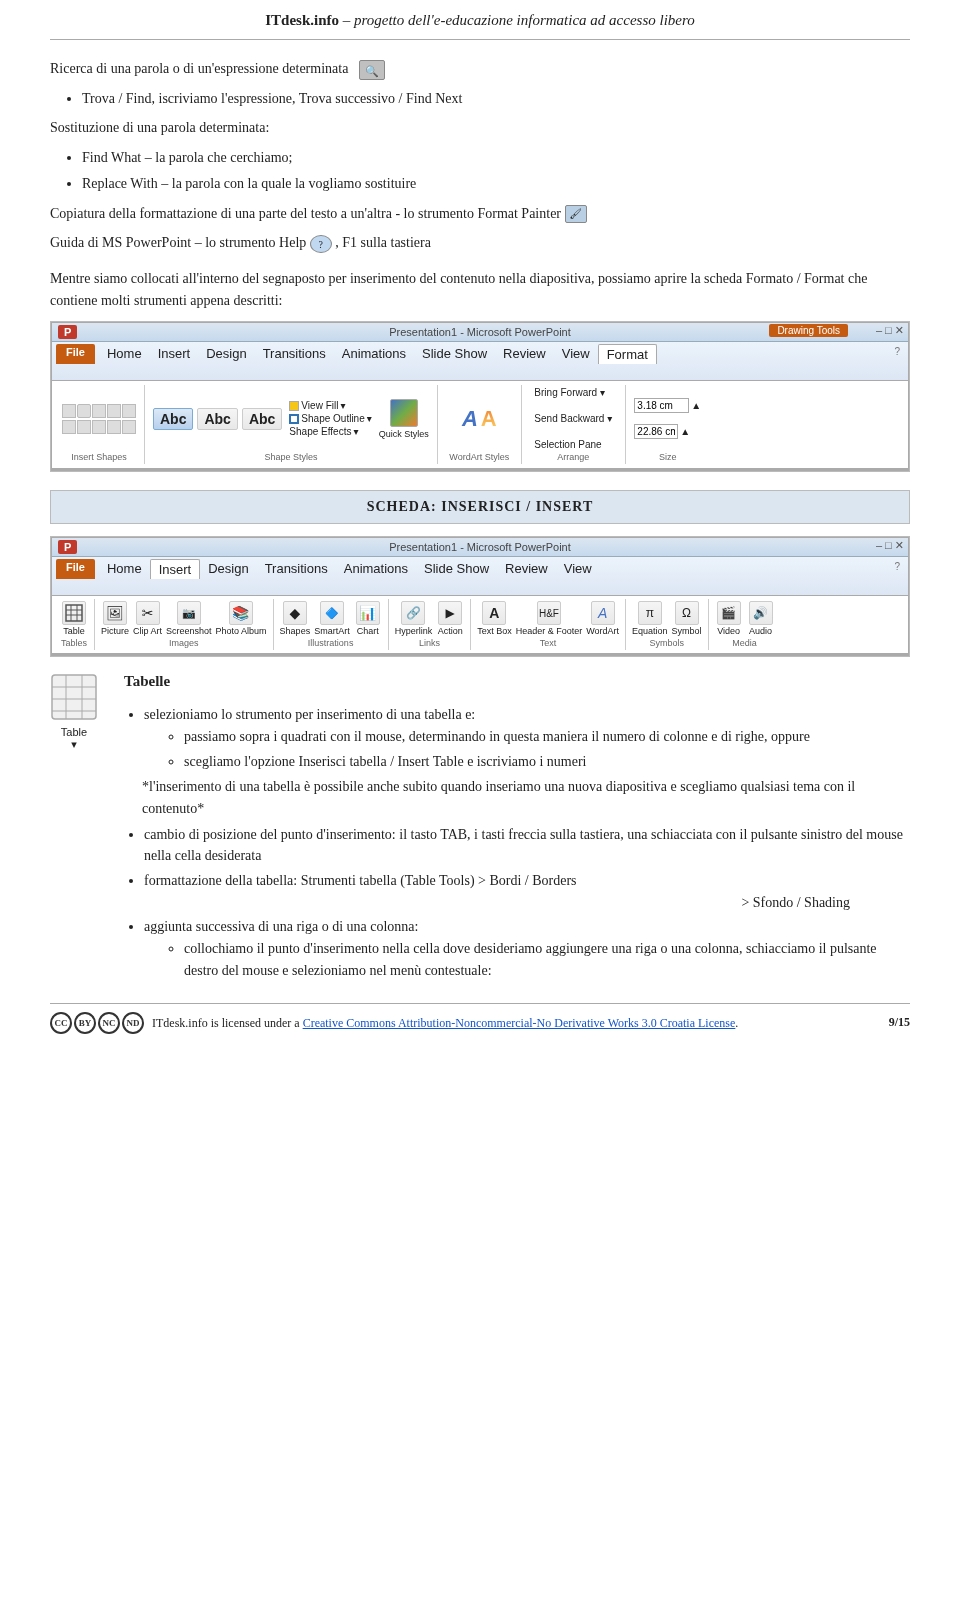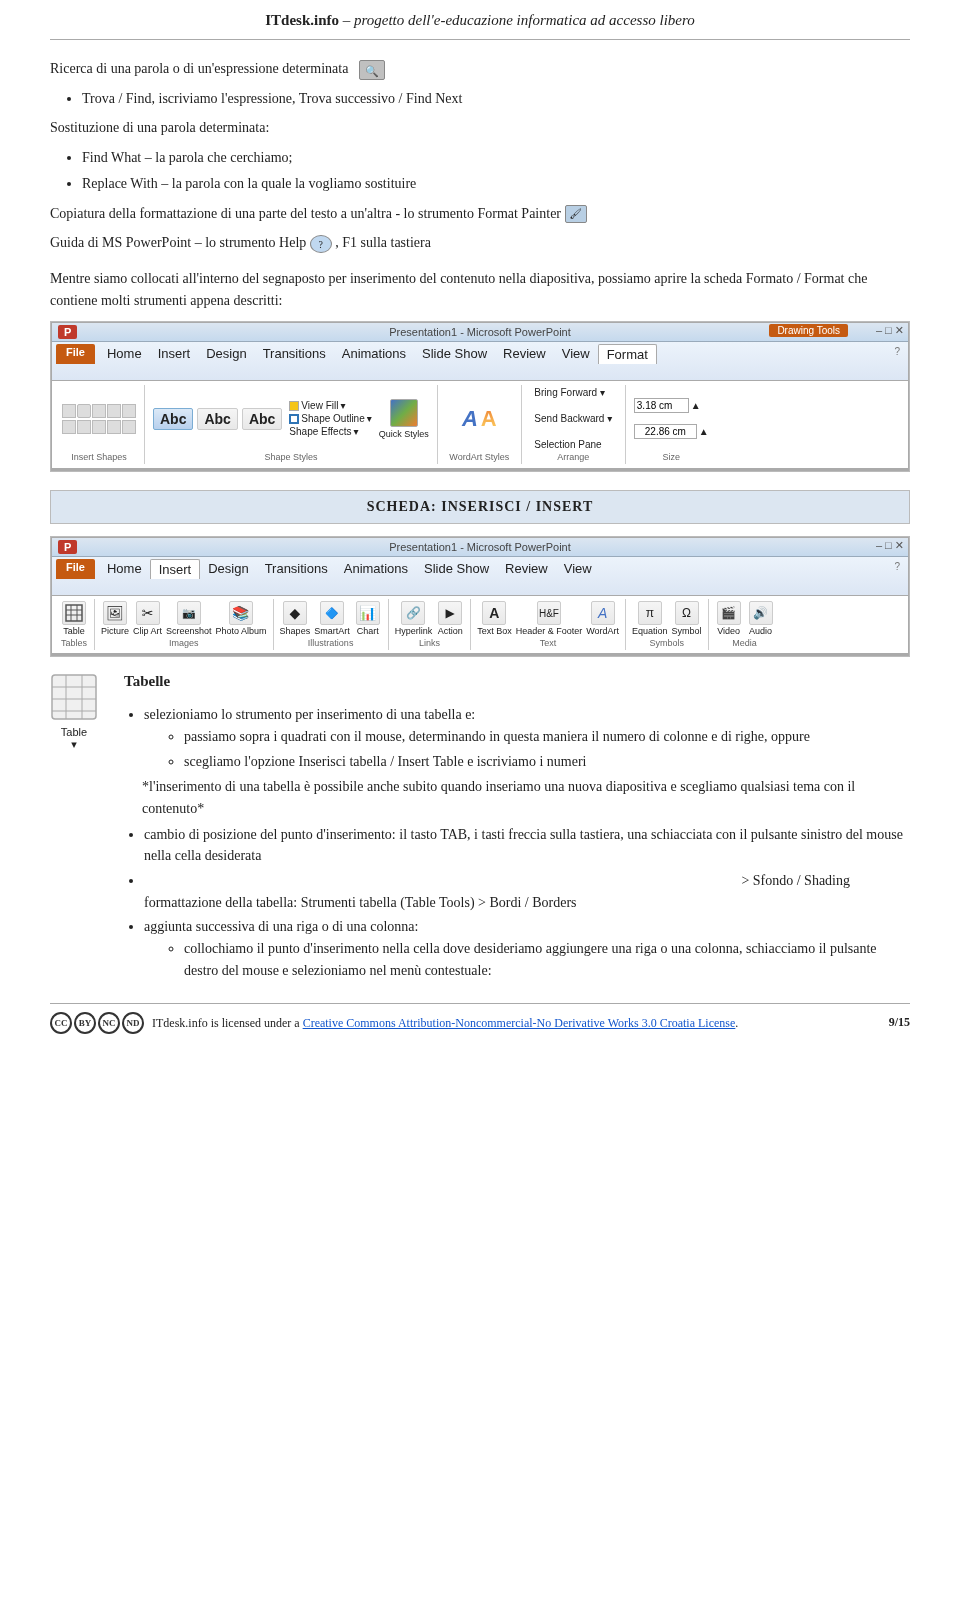--- a/index.html
+++ b/index.html
@@ -379,21 +379,21 @@
         </div>
 
         <div class="ribbon-group" style="min-width:80px;">
           <div class="ribbon-group-content">
             <div style="display:flex;flex-direction:column;gap:11px;">
               <div style="display:flex;align-items:center;gap:2px;">
                 <input type="text" value="3.18 cm" style="width: 55px; font-size: 10px; border: 1px solid rgb(170, 170, 170); padding: 1px 2px;">
                 <span style="font-size:10px;">▲</span>
               </div>
               <div style="display:flex;align-items:center;gap:2px;">
-                <input type="text" value="22.86 cm" style="width: 63px; font-size: 10px; border: 1px solid rgb(170, 170, 170); padding: 1px 10px;">
+                <input type="text" value="22.86 cm" style="width: 44px; font-size: 10px; border: 1px solid rgb(170, 170, 170); padding: 1px 2px;">
                 <span style="font-size:10px;">▲</span>
               </div>
             </div>
           </div>
           <div class="ribbon-group-label">Size</div>
         </div>
       </div>
     </div>
   </div>
 
@@ -573,24 +573,24 @@
               </li>
             </ul>
           </li>
         </ul>
         <p style="margin-top:4px;margin-left:18px;line-height:1.55;">*l'inserimento di una tabella è possibile anche subito quando inseriamo una nuova diapositiva e scegliamo qualsiasi tema con il contenuto*</p>
         <ul class="sub-list" style="margin-top:4px;">
           <li>
             <span>cambio di posizione del punto d'inserimento: il tasto TAB, i tasti freccia sulla tastiera, una schiacciata con il pulsante sinistro del mouse nella cella desiderata</span>
           </li>
           <li>
+            <span>formattazione della tabella: Strumenti tabella (Table Tools) &gt; Bordi / Borders</span>
             <span style="display:block;text-align:right;padding-right:60px;">
               <span>&gt; Sfondo / Shading</span>
             </span>
-            <span>formattazione della tabella: Strumenti tabella (Table Tools) &gt; Bordi / Borders</span>
           </li>
           <li>
             <span>aggiunta successiva di una riga o di una colonna:</span>
             <ul class="circle-list">
               <li>
                 <span>collochiamo il punto d'inserimento nella cella dove desideriamo aggiungere una riga o una colonna, schiacciamo il pulsante destro del mouse e selezioniamo nel menù contestuale:</span>
               </li>
             </ul>
           </li>
         </ul>

